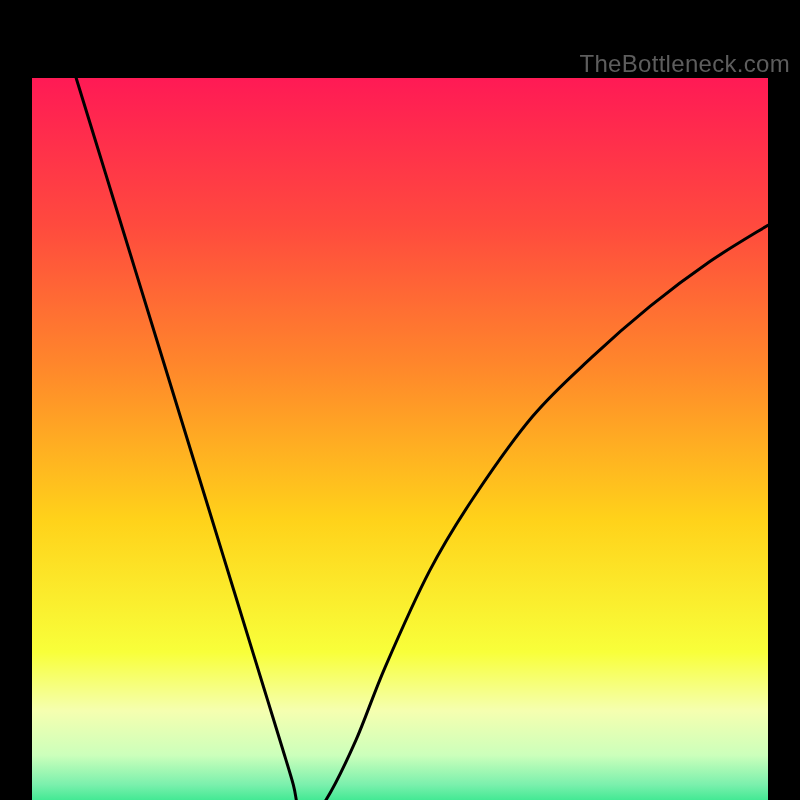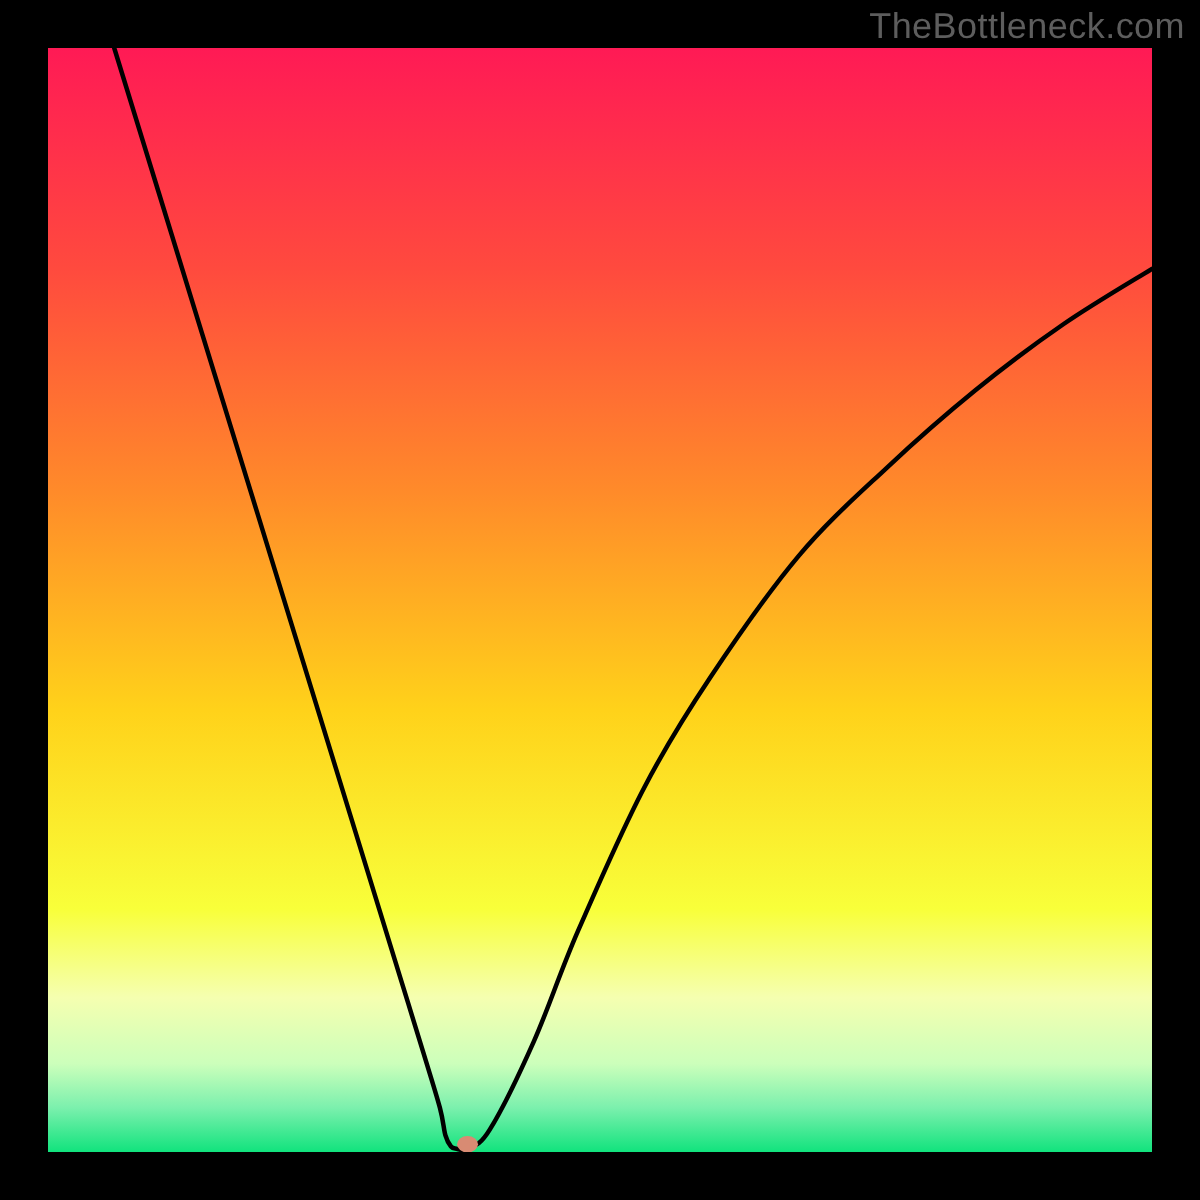--- a/index.html
+++ b/index.html
@@ -9,20 +9,21 @@
     height: 800px;
     background: #000;
     overflow: hidden;
     font-family: Arial, Helvetica, sans-serif;
   }
   .outer {
     position: relative;
     width: 800px;
     height: 592px;
     background: #000;
+    margin-top: 46px;
   }
   .watermark {
     position: absolute;
     top: 4px;
     right: 10px;
     color: #5d5d5d;
     font-size: 24px;
     font-weight: 500;
     letter-spacing: 0.3px;
     z-index: 10;

